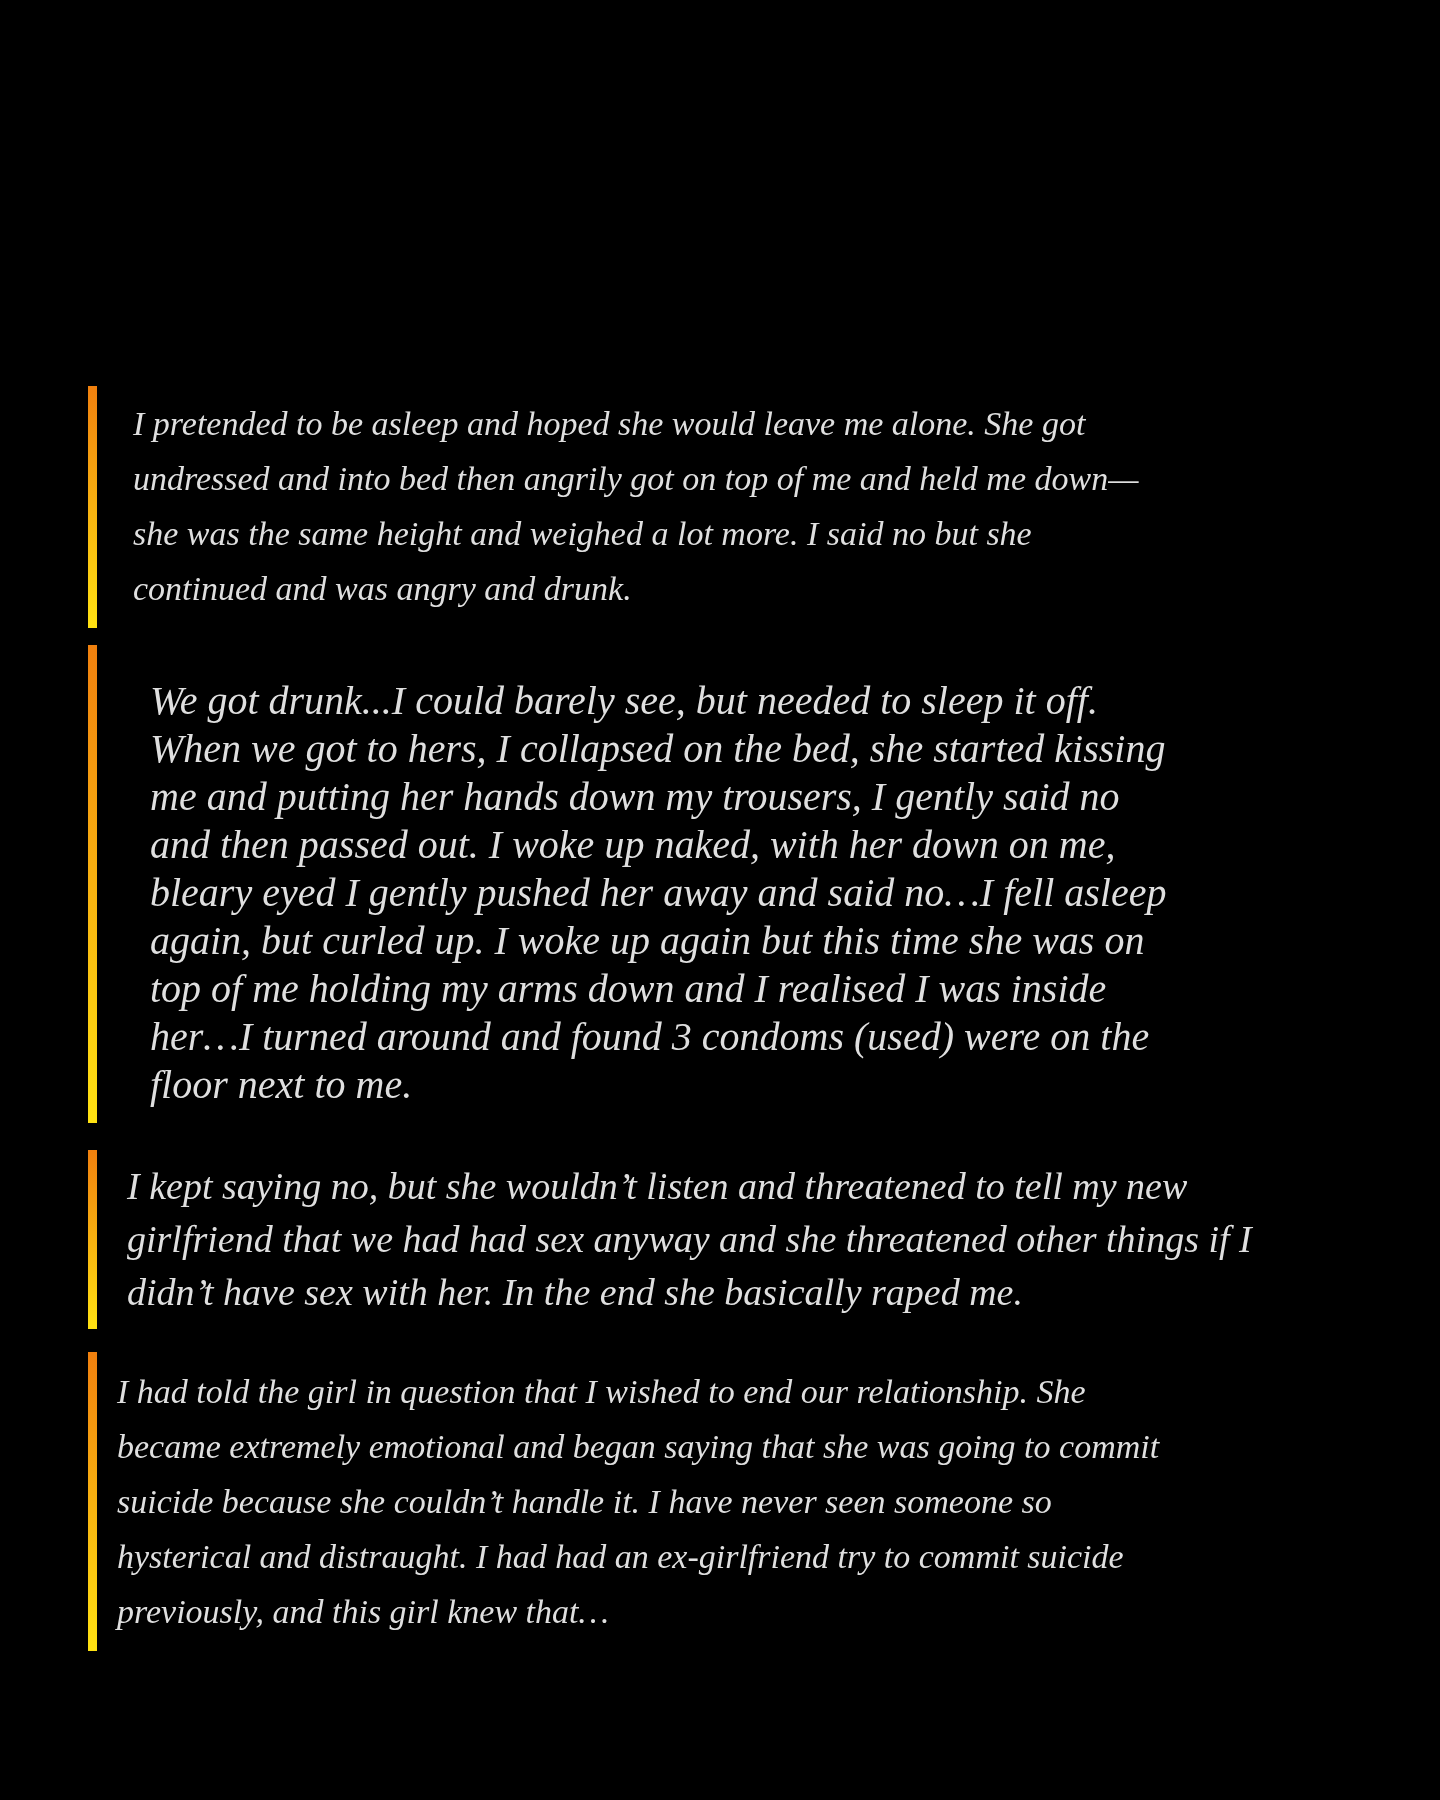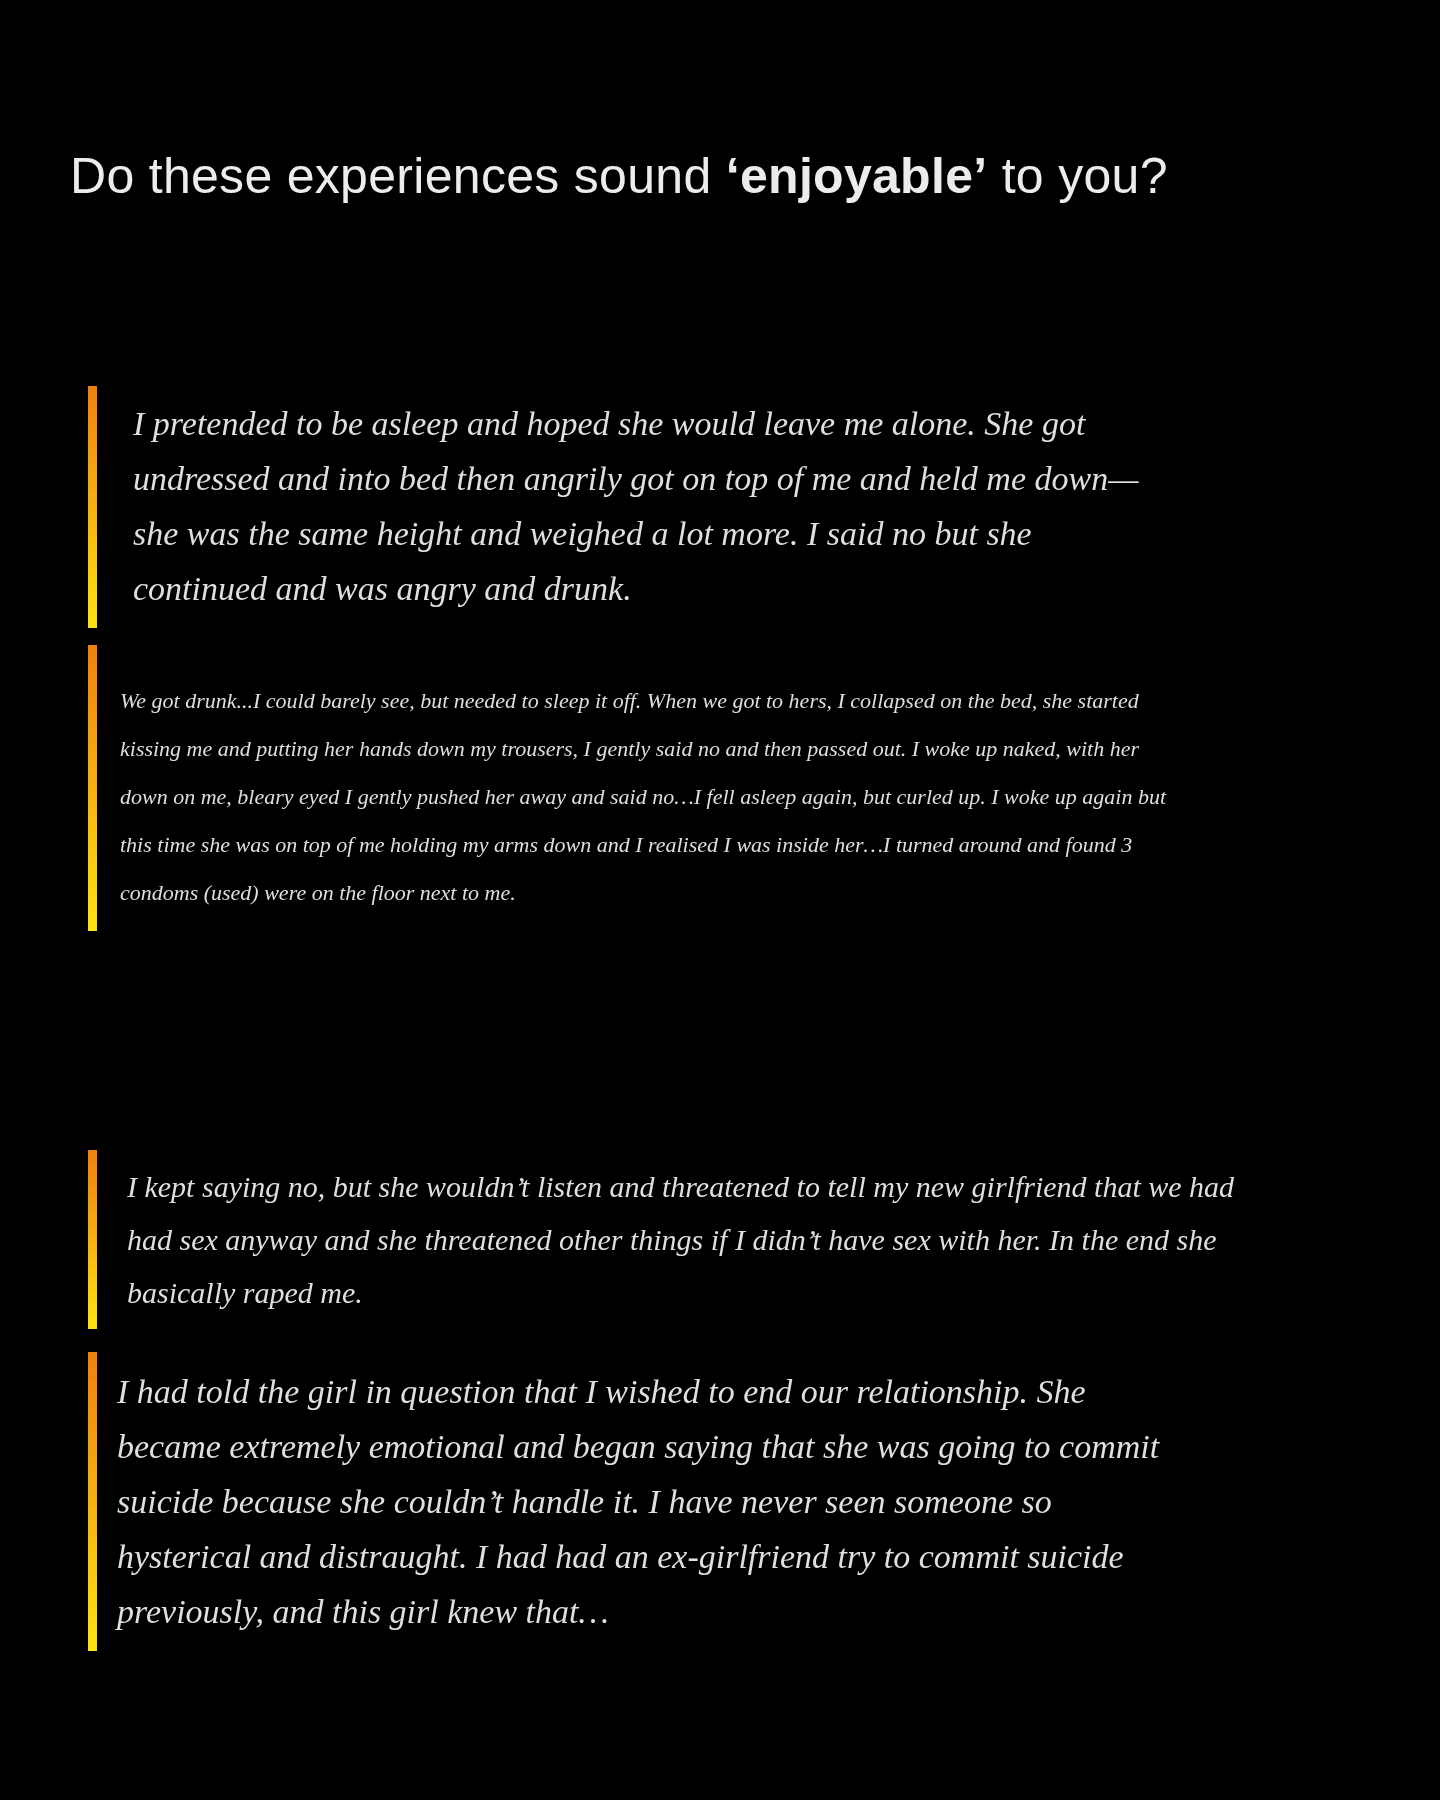--- a/index.html
+++ b/index.html
@@ -38,32 +38,31 @@
     flex: 1 1 auto;
     margin: 0;
     font-family: "Liberation Serif", "DejaVu Serif", serif;
     font-style: italic;
     font-weight: 400;
     color: #DFDFDF;
   }
   .q1 { left: 88px; top: 386px; width: 1085px; }
   .q1 .qt { padding: 10px 0 12px 36px; font-size: 34px; line-height: 55px; }
   .q2 { left: 88px; top: 645px; width: 1092px; }
-  .q2 .qt { padding: 32px 0 14px 23px; font-size: 22px; line-height: 48px; }
+  .q2 .qt { padding: 32px 0 14px 53px; font-size: 40px; line-height: 48px; }
   .q3 { left: 88px; top: 1150px; width: 1169px; }
-  .q3 .qt { padding: 10px 0 10px 30px; font-size: 30px; line-height: 53px; }
+  .q3 .qt { padding: 10px 0 10px 30px; font-size: 38px; line-height: 53px; }
   .q4 { left: 88px; top: 1352px; width: 1105px; }
   .q4 .qt { padding: 12px 0 12px 20px; font-size: 34px; line-height: 55px; }
 </style>
 </head>
 <body>
 
 <div class="slide">
 
-  <h1 class="title"><span>Do these experiences sound </span><span class="hl">‘enjoyable’</span><span> to you?</span></h1>
 
   <figure class="quote q1">
     <span class="bar" style="background: linear-gradient(rgb(240, 128, 14), rgb(255, 226, 18));"></span>
     <blockquote class="qt" style="color: rgb(223, 223, 223);">I pretended to be asleep and hoped she would leave me alone. She got undressed and into bed then angrily got on top of me and held me down—she was the same height and weighed a lot more. I said no but she continued and was angry and drunk.</blockquote>
   </figure>
 
   <figure class="quote q2">
     <span class="bar" style="background: linear-gradient(rgb(240, 128, 14), rgb(255, 226, 18));"></span>
     <blockquote class="qt" style="color: rgb(223, 223, 223);">We got drunk...I could barely see, but needed to sleep it off. When we got to hers, I collapsed on the bed, she started kissing me and putting her hands down my trousers, I gently said no and then passed out. I woke up naked, with her down on me, bleary eyed I gently pushed her away and said no…I fell asleep again, but curled up. I woke up again but this time she was on top of me holding my arms down and I realised I was inside her…I turned around and found 3 condoms (used) were on the floor next to me.</blockquote>
   </figure>

